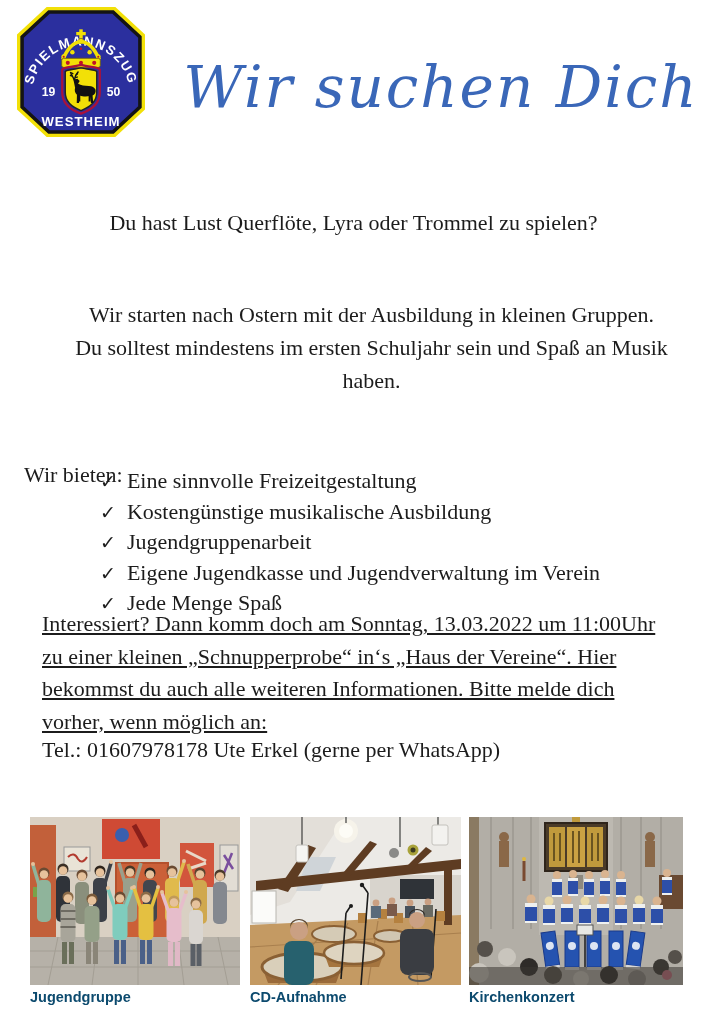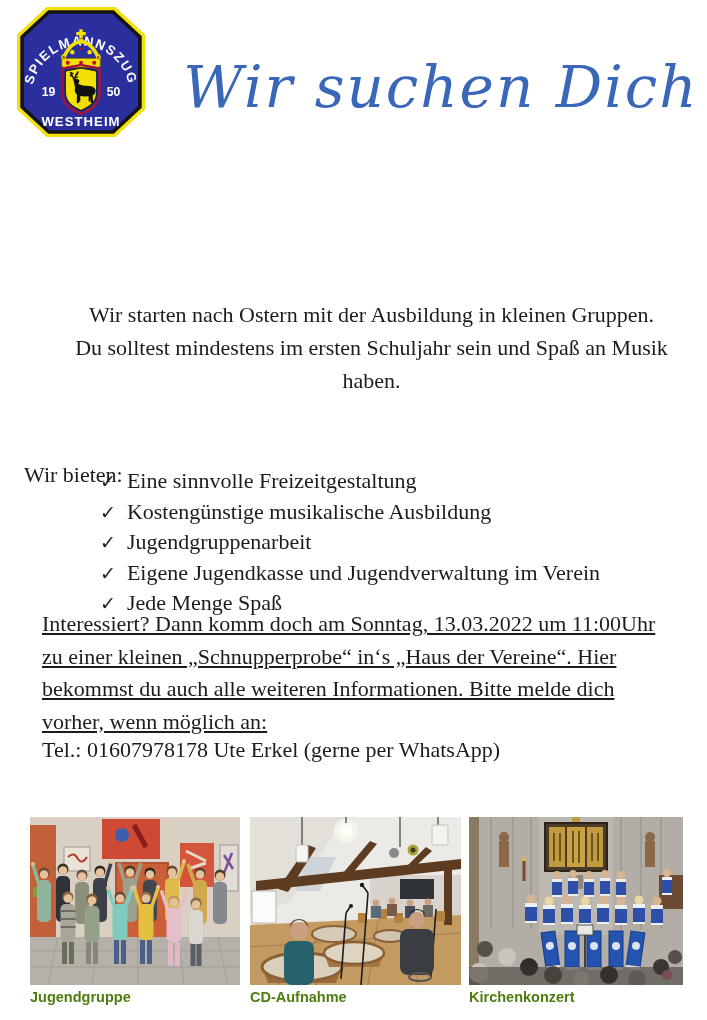--- a/index.html
+++ b/index.html
@@ -25,21 +25,21 @@
   .invite{position:absolute;left:42px;top:608px;font-size:22px;line-height:32.5px;}
   .invite .line{white-space:nowrap;text-decoration:underline;}
   .tel-line{position:absolute;left:42px;top:737px;font-size:22px;white-space:nowrap;}
   
   .photo{position:absolute;top:817px;height:168px;overflow:hidden;background:#ddd;}
   .photo svg{display:block;}
   .photo-1{left:30px;width:210px;}
   .photo-2{left:250px;width:211px;}
   .photo-3{left:469px;width:214px;}
   .caption{position:absolute;top:989px;font-family:"Liberation Sans",sans-serif;
-           font-weight:bold;font-size:14.5px;color:#4d7c0f;white-space:nowrap;}
+           font-weight:bold;font-size:14.5px;color:#0c4a6e;white-space:nowrap;}
   .cap-1{left:30px;} .cap-2{left:250px;} .cap-3{left:469px;}
 </style>
 </head>
 <body>
 
 <div class="page">
 
   <svg class="logo" viewBox="0 0 126 128">
     <polygon points="30,2 96,2 124,28 124,100 96,126 30,126 2,100 2,28" fill="#2b2f9e" stroke="#f2e007" stroke-width="4"></polygon>
     <polygon points="31.5,5 94.5,5 121,29.5 121,98.5 94.5,123 31.5,123 5,98.5 5,29.5" fill="none" stroke="#141414" stroke-width="3.5"></polygon>
@@ -79,20 +79,21 @@
       <rect x="70.5" y="86" width="1.8" height="7" fill="#111111"></rect>
     </g>
     <text x="31" y="88" text-anchor="middle" font-family="Liberation Sans, sans-serif" font-size="12" font-weight="bold" fill="#ffffff">19</text>
     <text x="95" y="88" text-anchor="middle" font-family="Liberation Sans, sans-serif" font-size="12" font-weight="bold" fill="#ffffff">50</text>
     <text x="63" y="117" text-anchor="middle" font-family="Liberation Sans, sans-serif" font-size="13" font-weight="bold" fill="#ffffff" letter-spacing="1">WESTHEIM</text>
   </svg>
 
   <div class="main-title">Wir suchen Dich</div>
 
   <div class="p-center p1">
+    <div class="line">Du hast Lust Querflöte, Lyra oder Trommel zu spielen?</div>
   </div>
   <div class="p-center p2">
     <div class="line">Wir starten nach Ostern mit der Ausbildung in kleinen Gruppen.</div>
     <div class="line">Du solltest mindestens im ersten Schuljahr sein und Spaß an Musik</div>
     <div class="line">haben.</div>
   </div>
 
   <div class="offer-heading">Wir bieten:</div>
   <ul class="offer-list">
     <li><span class="check">✓</span><span>Eine sinnvolle Freizeitgestaltung</span></li>

